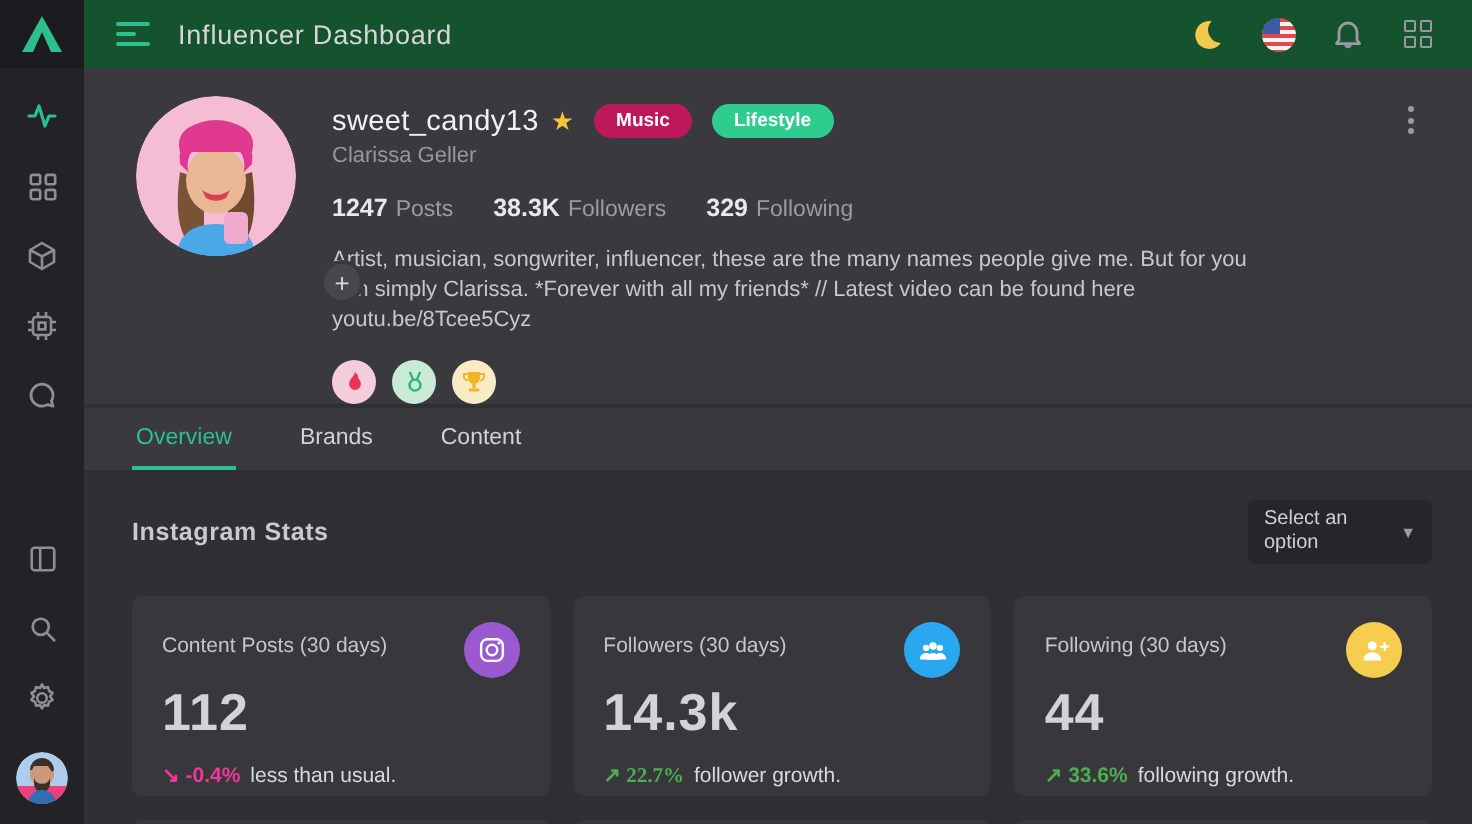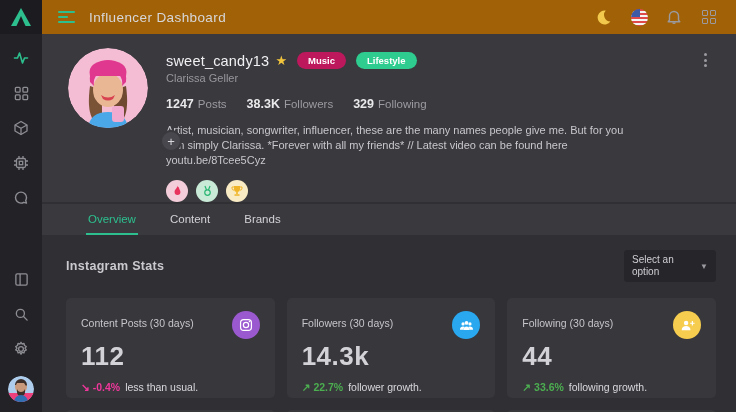--- a/index.html
+++ b/index.html
@@ -20,21 +20,21 @@
   }
   .side-icons-top { display:flex; flex-direction:column; align-items:center; gap:19px; padding-top:16px; }
   .side-icons-bottom { margin-top:auto; display:flex; flex-direction:column; align-items:center; gap:19px; padding-bottom:10px; }
   .side-icon { width:16px; height:16px; display:flex; align-items:center; justify-content:center; cursor:pointer; }
   .side-icon svg { stroke:#8d8d94; }
   .side-icon.active svg { stroke:#2dc08e; }
   .side-avatar { width:26px; height:26px; border-radius:50%; overflow:hidden; cursor:pointer; }
   
   .main { flex:1; display:flex; flex-direction:column; }
   .topbar {
-    height:34px; background:#a16207; display:flex; align-items:center;
+    height:34px; background:#14532d; display:flex; align-items:center;
     padding:0 18px 0 16px; flex-shrink:0;
   }
   .hamburger { width:17px; height:12px; display:flex; flex-direction:column; justify-content:space-between; cursor:pointer; }
   .hamburger span { height:2px; border-radius:1px; background:#2dc08e; }
   .hamburger span:nth-child(1){ width:17px; }
   .hamburger span:nth-child(2){ width:10px; }
   .hamburger span:nth-child(3){ width:17px; }
   .topbar-title { margin-left:14px; font-size:13.5px; letter-spacing:.4px; color:#d7d7db; font-weight:500; }
   .topbar-right { margin-left:auto; display:flex; align-items:center; gap:17px; }
   .tb-icon { width:18px; height:18px; display:flex; align-items:center; justify-content:center; cursor:pointer; }
@@ -67,21 +67,21 @@
   .p-stat b { font-size:12.5px; color:#e9e9eb; font-weight:700; margin-right:4px; }
   .p-bio { margin-top:12px; font-size:11px; line-height:15px; color:#c7c7cc; max-width:465px; }
   .p-badges { display:flex; gap:8px; margin-top:12px; }
   .ach { width:22px; height:22px; border-radius:50%; display:flex; align-items:center; justify-content:center; cursor:pointer; }
   .ach-flame { background:#f3cdd9; }
   .ach-medal { background:#c8ead6; }
   .ach-trophy { background:#f9ecc4; }
   .kebab { position:absolute; right:26px; top:16px; display:flex; flex-direction:column; gap:2.5px; cursor:pointer; padding:3px; }
   .kebab i { width:3px; height:3px; border-radius:50%; background:#9a9aa0; }
   
-  .tabs { background:#39393e; display:flex; padding-left:44px; gap:30px; margin-top:2px; }
+  .tabs { background:#39393e; display:flex; padding-left:24px; gap:30px; margin-top:2px; }
   .tab { font-size:11.5px; color:#d2d2d6; padding:9px 2px 8px; cursor:pointer; border-bottom:2px solid transparent; }
   .tab.active { color:#2dc08e; border-bottom-color:#2dc08e; }
   
   .section { background:#303034; flex:1; padding:15px 20px 0 24px; }
   .sec-head { display:flex; align-items:center; justify-content:space-between; }
   .sec-title { font-size:12.5px; font-weight:700; color:#c9c9ce; letter-spacing:.3px; }
   .dropdown {
     width:92px; background:#26262a; border-radius:3px; padding:4px 8px;
     display:flex; align-items:center; cursor:pointer;
   }
@@ -262,22 +262,22 @@
     </div>
     <div class="kebab">
         <i></i>
         <i></i>
         <i></i>
       </div>
   </section>
 
   <nav class="tabs">
     <div class="tab active">Overview</div>
+    <div class="tab">Brands</div>
     <div class="tab">Content</div>
-    <div class="tab">Brands</div>
   </nav>
 
   <section class="section">
     <div class="sec-head">
       <div class="sec-title">Instagram Stats</div>
       <div class="dropdown">
         <span class="dd-label">Select an option</span>
         <span class="caret">▼</span>
       </div>
     </div>
@@ -310,21 +310,21 @@
                 <circle cx="11.7" cy="6.3" r="1.7"></circle>
                 <circle cx="8" cy="5.3" r="2"></circle>
               <path d="M1 12.5 c0-2.2 1.5-3.4 3.3-3.4 .8 0 1.5.2 2 .6 -1 .8-1.6 2-1.6 2.8 Z"></path>
               <path d="M15 12.5 c0-2.2-1.5-3.4-3.3-3.4 -.8 0-1.5.2-2 .6 1 .8 1.6 2 1.6 2.8 Z"></path>
               <path d="M4.6 12.8 c0-2.4 1.6-3.8 3.4-3.8 s3.4 1.4 3.4 3.8 Z"></path>
             </svg>
           </span>
         </div>
         <div class="card-value">14.3k</div>
         <div class="card-trend">
-          <b style="color: rgb(76, 174, 80);"><span>↗</span> <span>22.7%</span></b><span>follower growth.</span>
+          <b style="color: rgb(76, 174, 80); font-family: Liberation Serif, serif;"><span>↗</span> <span>22.7%</span></b><span>follower growth.</span>
         </div>
       </div>
 
       <div class="card">
         <div class="card-head">
           <span class="card-label">Following (30 days)</span>
           <span class="card-ico" style="background-color: rgb(246, 205, 79);">
             <svg width="15" height="15" viewBox="0 0 16 16" fill="#fff">
               <circle cx="6.5" cy="5.2" r="2.4"></circle>
               <path d="M1.8 13 c0-2.8 2.1-4.4 4.7-4.4 s4.7 1.6 4.7 4.4 Z"></path>

